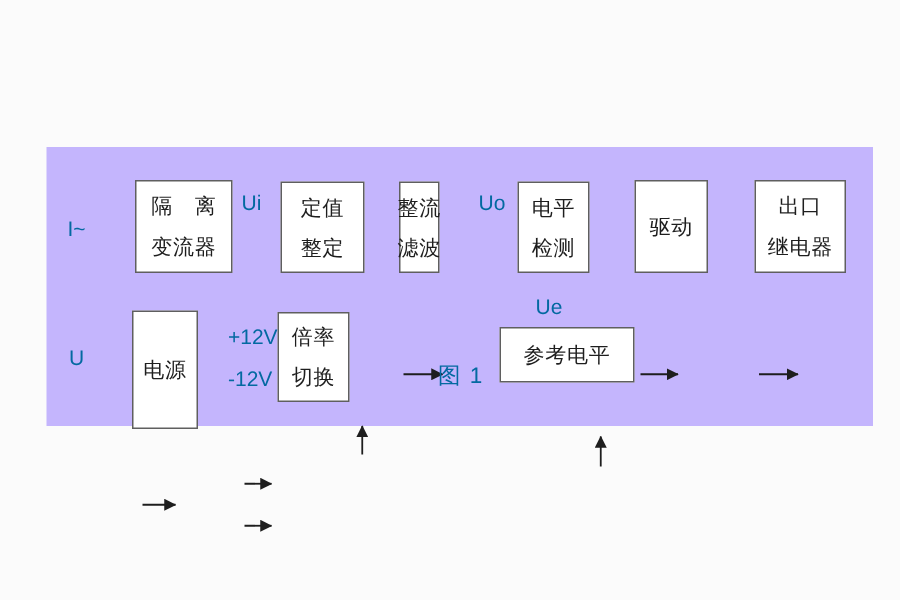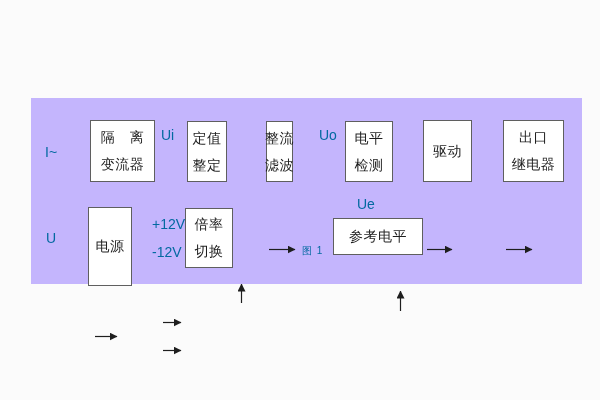--- a/index.html
+++ b/index.html
@@ -38,21 +38,21 @@
     text-align:center;
   }
   .blk span{display:block;line-height:27px;white-space:nowrap;}
   .lbl{
     position:absolute;
     font-size:14px;
     line-height:16px;
     color:#0369a1;
     white-space:nowrap;
   }
-  .caption{font-size:10px;letter-spacing:1px;margin-left:10px;}
+  .caption{font-size:15px;letter-spacing:1px;}
 </style>
 </head>
 <body>
 
 <div class="page">
   <div class="figure">
 
     <svg class="wires" viewBox="0 0 600 400">
       <defs>
         <marker id="ah" viewBox="0 0 8 8" refX="7.5" refY="4" markerWidth="8" markerHeight="8" markerUnits="userSpaceOnUse" orient="auto">
@@ -71,21 +71,21 @@
         <line x1="132" y1="252.5" x2="150" y2="252.5" marker-end="url(#ah)"></line>
         <line x1="210.5" y1="205" x2="210.5" y2="186" marker-end="url(#ah)"></line>
         <line x1="369.5" y1="213" x2="369.5" y2="193" marker-end="url(#ah)"></line>
       </g>
     </svg>
 
     <div class="blk" style="left:59px;top:22px;width:65px;height:62px;">
       <span>隔　离</span>
       <span>变流器</span>
     </div>
-    <div class="blk" style="left:156px;top:23px;width:40px;height:61px;">
+    <div class="blk" style="left:156px;top:23px;width:56px;height:61px;">
       <span>定值</span>
       <span>整定</span>
     </div>
     <div class="blk" style="left:235px;top:23px;width:27px;height:61px;">
       <span>整流</span>
       <span>滤波</span>
     </div>
     <div class="blk" style="left:314px;top:23px;width:48px;height:61px;align-items:center;">
       <span>电平</span>
       <span>检测</span>

